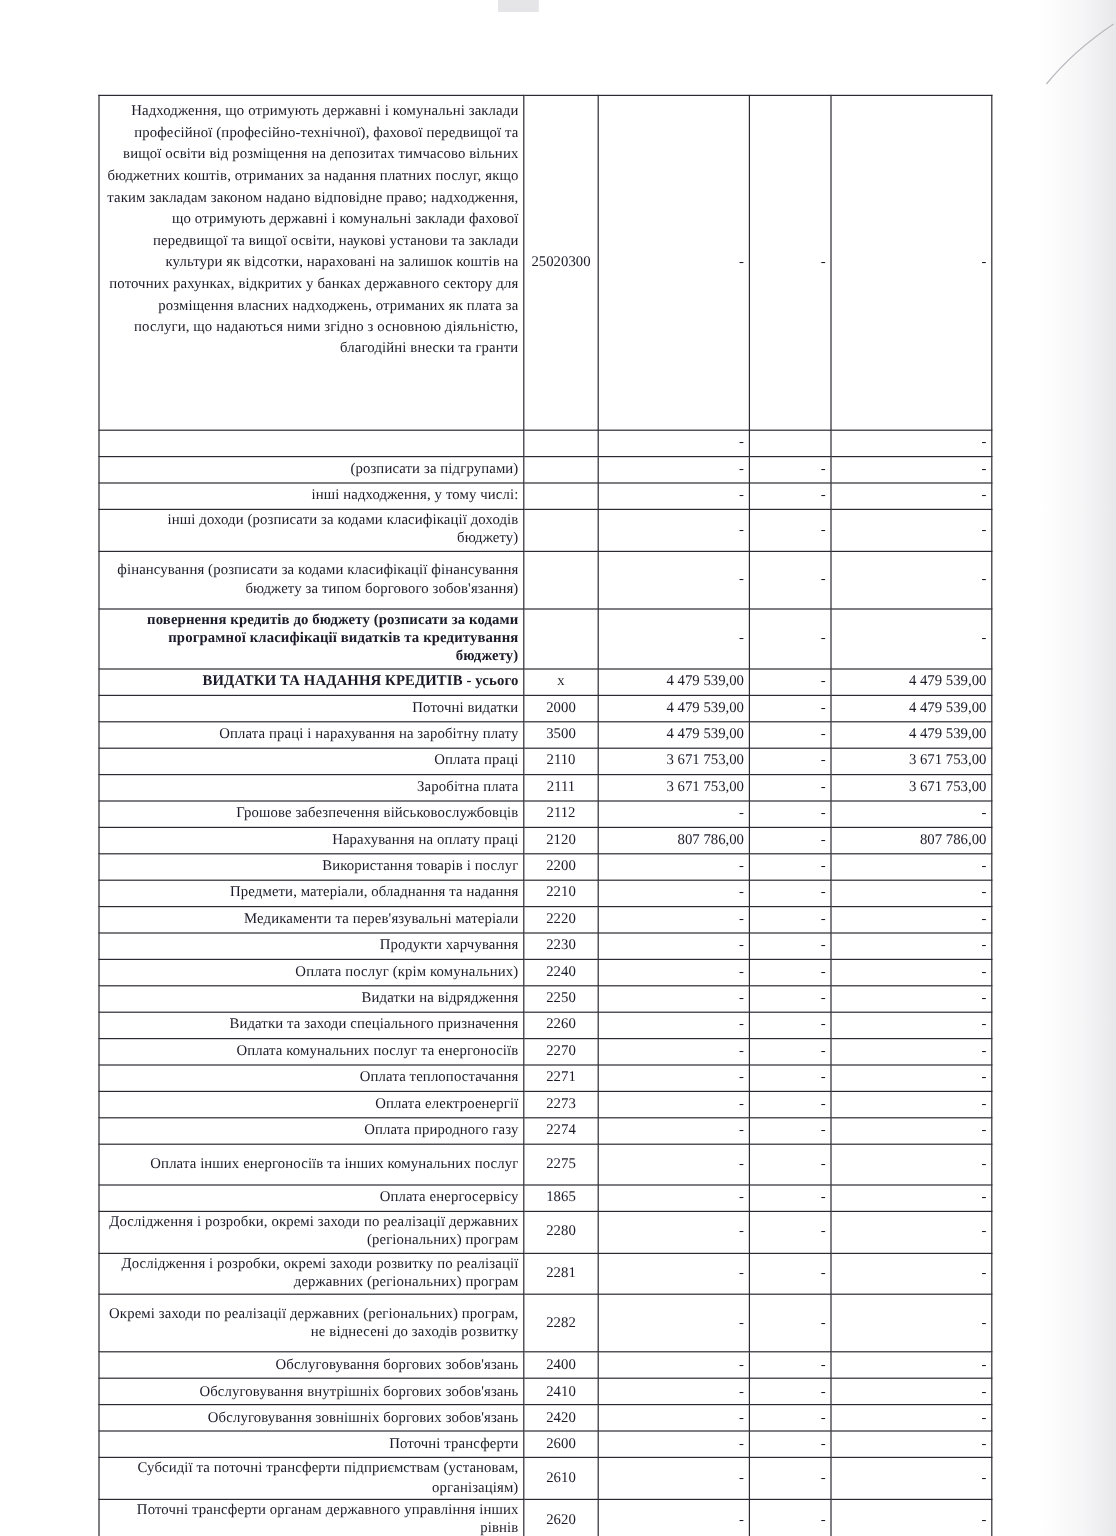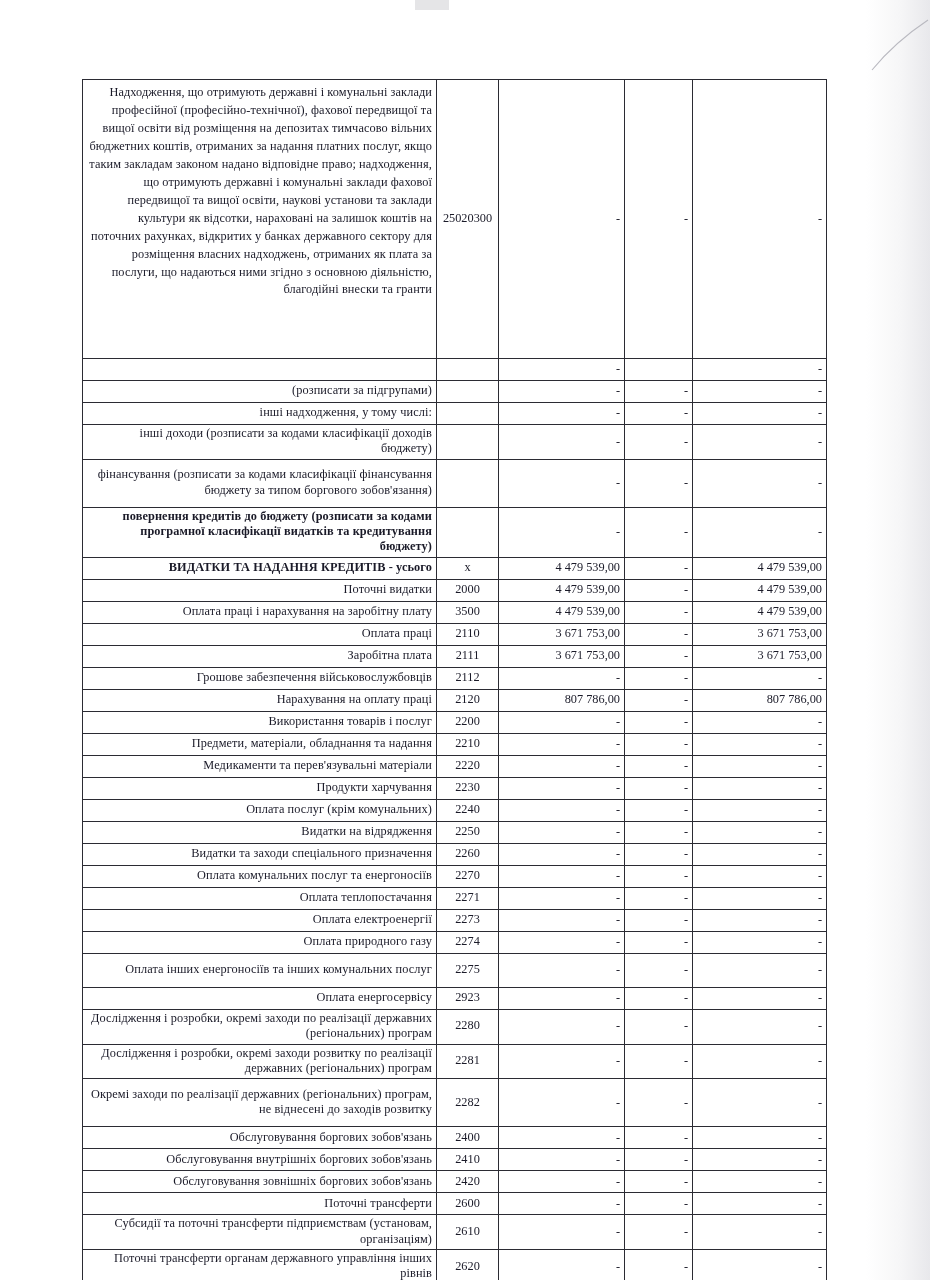--- a/index.html
+++ b/index.html
@@ -294,21 +294,21 @@
         </tr>
         <tr class="tall">
           <td class="name">Оплата інших енергоносіїв та інших комунальних послуг</td>
           <td class="code">2275</td>
           <td class="num">-</td>
           <td class="num">-</td>
           <td class="num">-</td>
         </tr>
         <tr>
           <td class="name">Оплата енергосервісу</td>
-          <td class="code">2923</td>
+          <td class="code">1865</td>
           <td class="num">-</td>
           <td class="num">-</td>
           <td class="num">-</td>
         </tr>
         <tr class="tall">
           <td class="name">Дослідження і розробки, окремі заходи по реалізації державних (регіональних) програм</td>
           <td class="code">2280</td>
           <td class="num">-</td>
           <td class="num">-</td>
           <td class="num">-</td>

